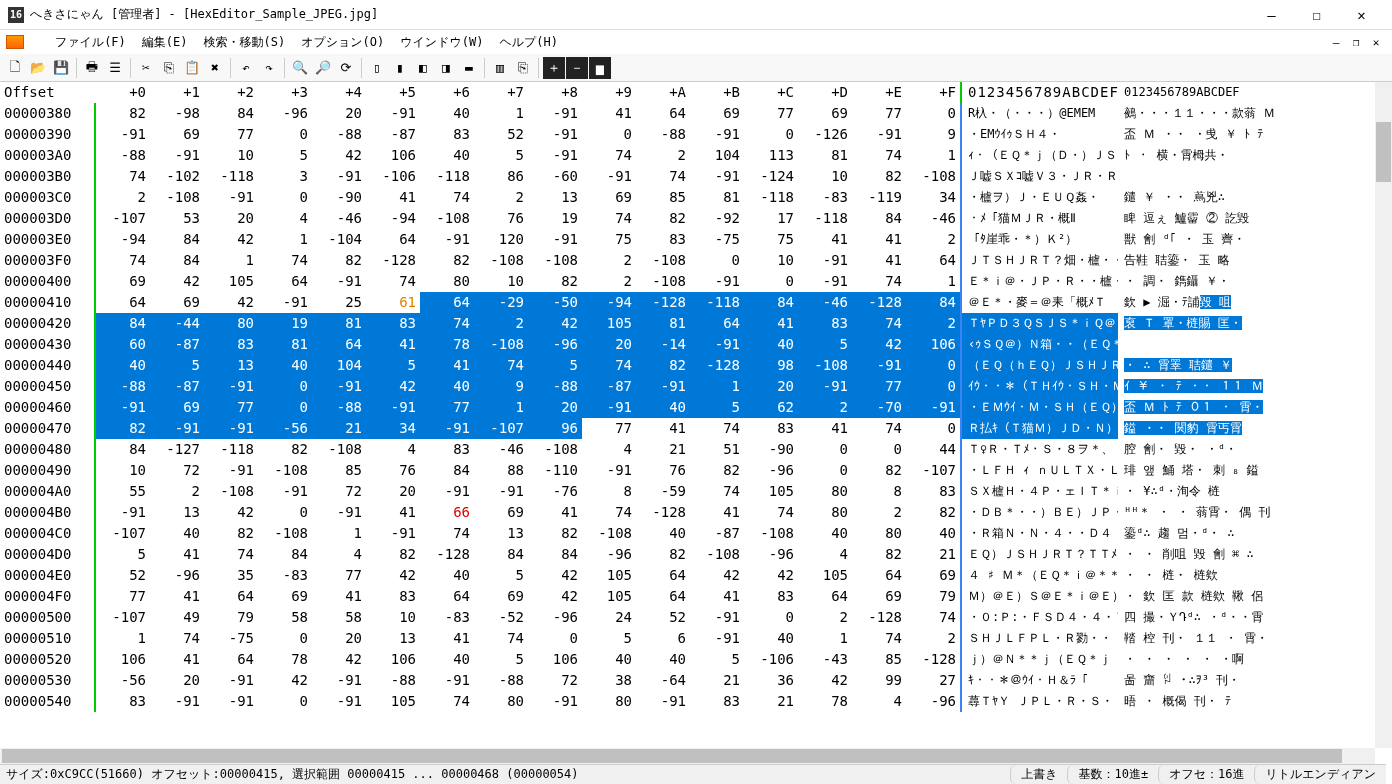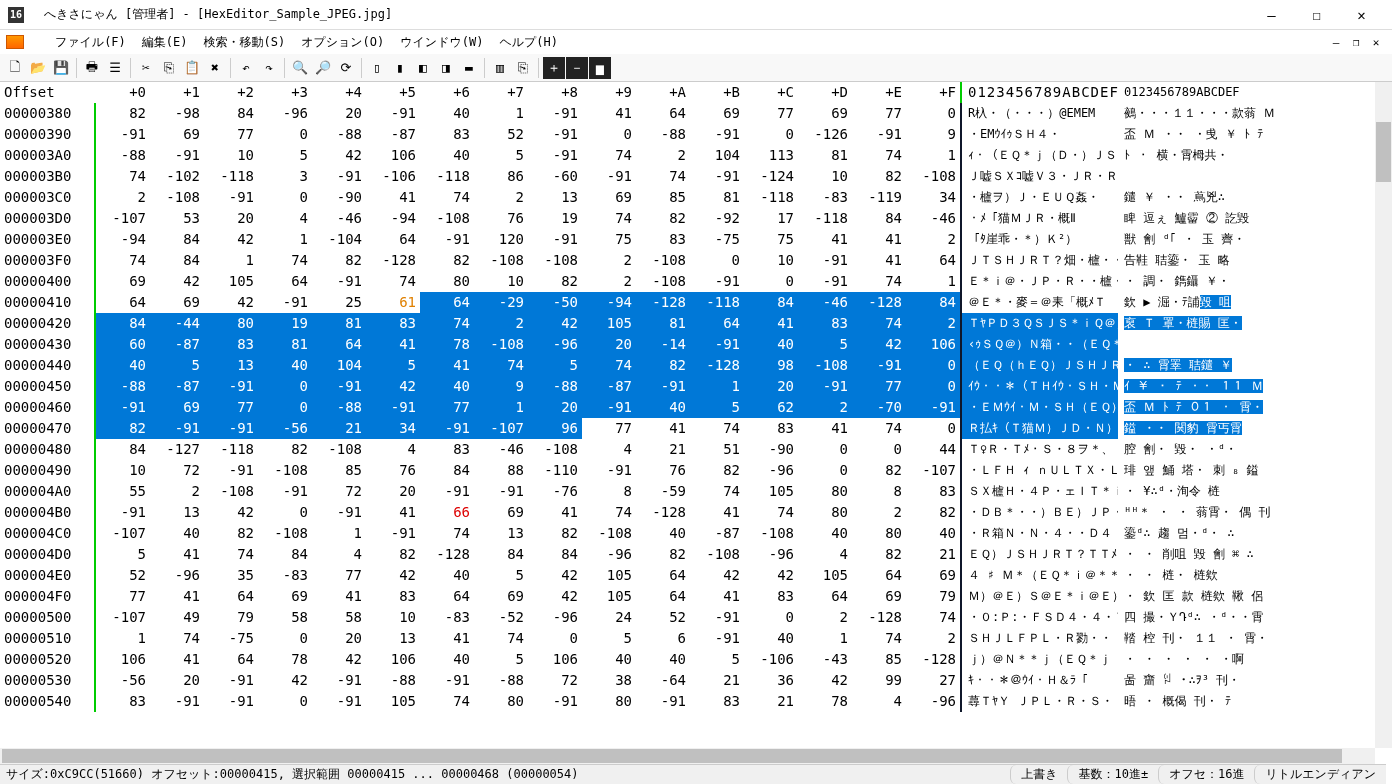--- a/index.html
+++ b/index.html
@@ -1,18 +1,18 @@
 <!DOCTYPE html>
 <html><head>
 <meta charset="utf-8">
 <style>
 * { margin: 0; padding: 0; box-sizing: border-box; }
 body { font-family: "MS Gothic", "Meiryo", monospace; font-size: 12px; background: #fff; width: 1392px; height: 784px; overflow: hidden; position: relative; }
 .titlebar { height: 30px; background: #fff; display: flex; align-items: center; padding: 0 8px; border-bottom: 1px solid #ddd; }
-.titlebar .icon-box { width: 16px; height: 16px; background: #333; color: #fff; display: inline-flex; align-items: center; justify-content: center; font-size: 10px; margin-right: 20px; font-weight: bold; }
+.titlebar .icon-box { width: 16px; height: 16px; background: #333; color: #fff; display: inline-flex; align-items: center; justify-content: center; font-size: 10px; margin-right: 6px; font-weight: bold; }
 .titlebar .title { flex: 1; font-size: 12px; }
 .titlebar .win-btns { display: flex; gap: 0; }
 .titlebar .win-btn { width: 45px; height: 28px; display: flex; align-items: center; justify-content: center; font-size: 14px; cursor: default; }
 .menubar { height: 24px; display: flex; align-items: center; padding: 0 6px; gap: 17px; }
 .menubar .doc-icon { width: 18px; height: 14px; background: linear-gradient(#f90, #f60); border: 1px solid #c50; margin-right: 6px; }
 .menubar .menu-item { padding: 2px 8px; cursor: default; }
 .mdi-btns { margin-left: auto; display: flex; }
 .mdi-btn { width: 20px; height: 18px; display: flex; align-items: center; justify-content: center; cursor: default; font-size: 11px; }
 .toolbar { height: 28px; display: flex; align-items: center; padding: 2px 4px; gap: 1px; border-bottom: 1px solid #ccc; background: #f8f8f8; }
 .toolbar .tbtn { width: 22px; height: 22px; display: flex; align-items: center; justify-content: center; cursor: default; font-size: 13px; border: 1px solid transparent; }
@@ -24,21 +24,21 @@
 .col-head { width: 54px; text-align: right; padding-right: 4px; color: #000; }
 .ascii-head { width: 158px; padding-left: 6px; letter-spacing: 1px; border-left: 2px solid #0c0; }
 .hex-body { height: 645px; overflow-y: hidden; }
 .hex-row { display: flex; height: 21px; white-space: nowrap; }
 .offset-col { width: 96px; padding-left: 4px; color: #000; border-right: 2px solid #0c0; }
 .data-cells { display: flex; }
 .cell { width: 54px; text-align: right; padding-right: 4px; color: #000; }
 .cell.sel { background: #0078d7; color: #fff; }
 .cell.cursor { color: #e08000; }
 .cell.red { color: #d00; }
-.ascii-cell { width: 158px; padding-left: 6px; overflow: hidden; border-left: 2px solid #0f172a; font-size: 12px; }
+.ascii-cell { width: 158px; padding-left: 6px; overflow: hidden; border-left: 2px solid #3b82f6; font-size: 12px; }
 .ascii-cell.sel { background: #0078d7; color: #fff; }
 .sjis-cell { width: 218px; padding-left: 6px; overflow: hidden; font-size: 12px; }
 .sjis-cell .selspan { background: #0078d7; color: #ffffff; }
 .scrollbar-v { position: absolute; right: 0; top: 82px; width: 17px; height: 666px; background: #f0f0f0; }
 .scrollbar-v .thumb { position: absolute; left: 1px; width: 15px; background: #c0c0c0; top: 40px; height: 60px; }
 .scrollbar-h { position: absolute; left: 0; bottom: 20px; right: 17px; height: 16px; background: #f0f0f0; }
 .scrollbar-h .thumb { position: absolute; top: 1px; height: 14px; background: #c0c0c0; left: 2px; width: 1340px; }
 .statusbar { position: absolute; bottom: 0; left: 0; right: 6px; height: 20px; background: #f0f0f0; border-top: 1px solid #ccc; display: flex; align-items: center; font-size: 12px; }
 .statusbar .status-text { flex: 1; padding-left: 6px; }
 .statusbar .status-chip { padding: 1px 10px; border-left: 1px solid #ccc; border-radius: 6px; }

